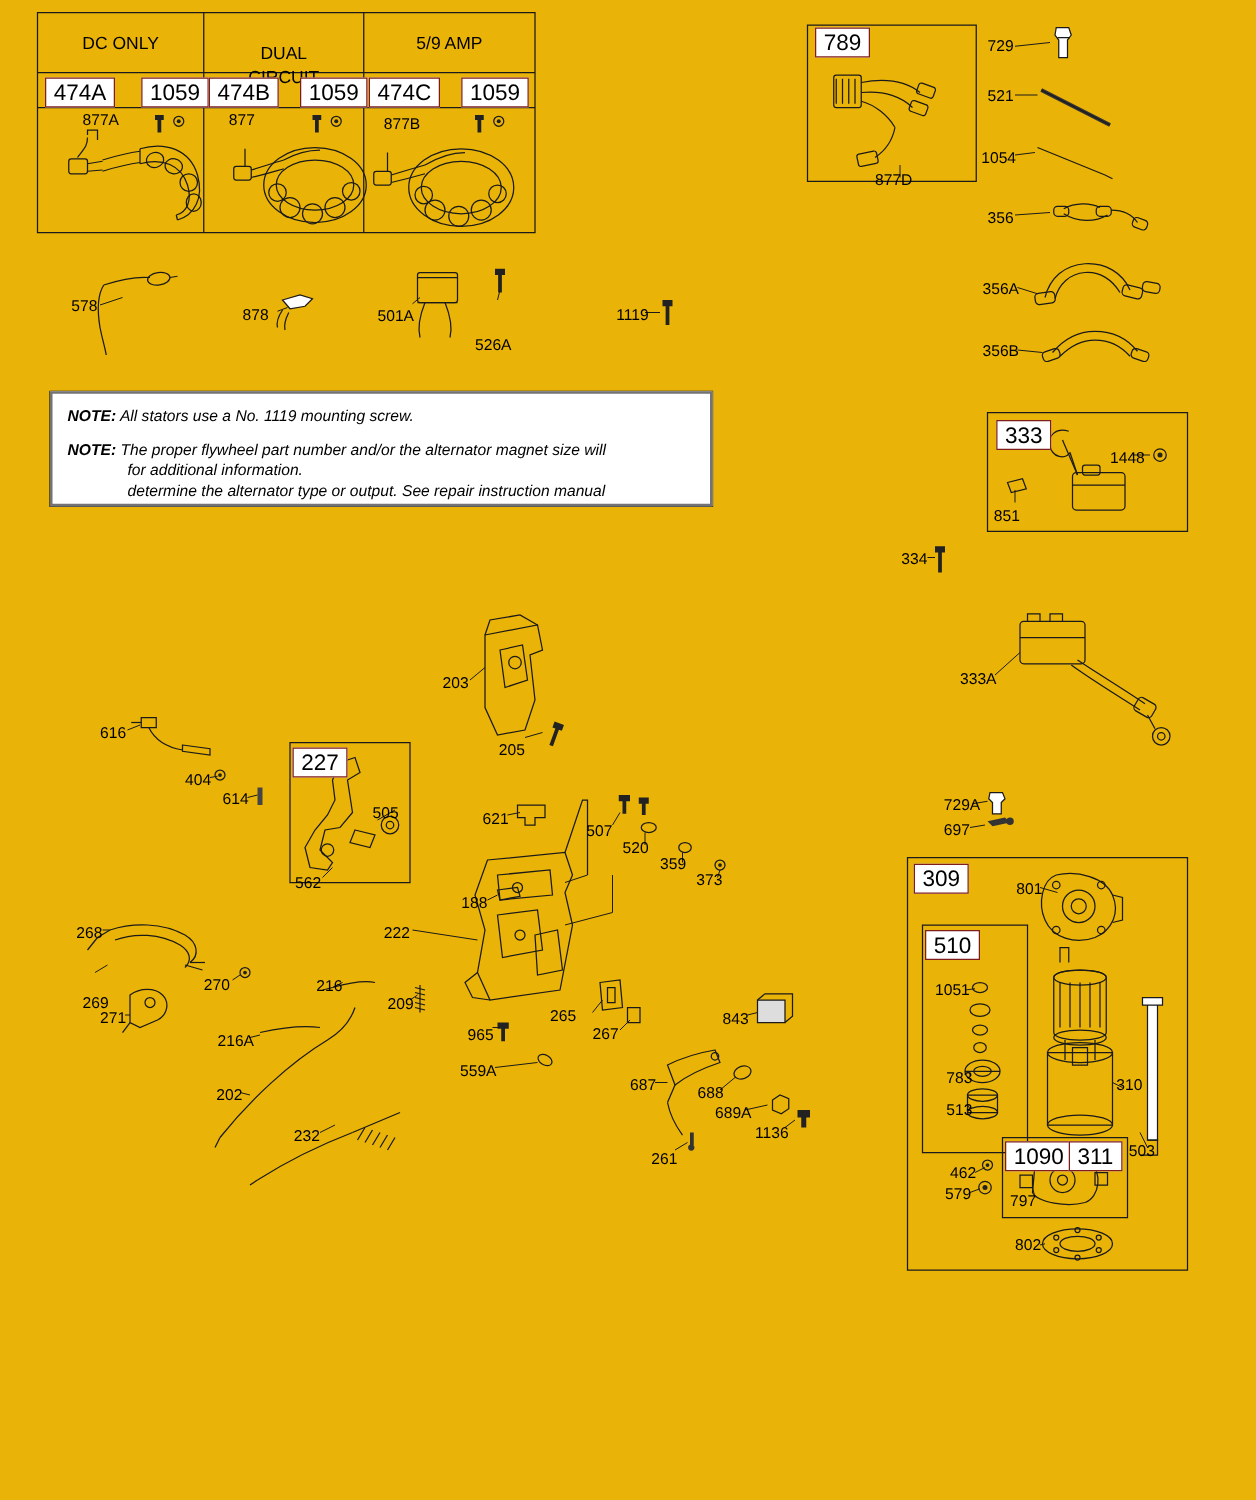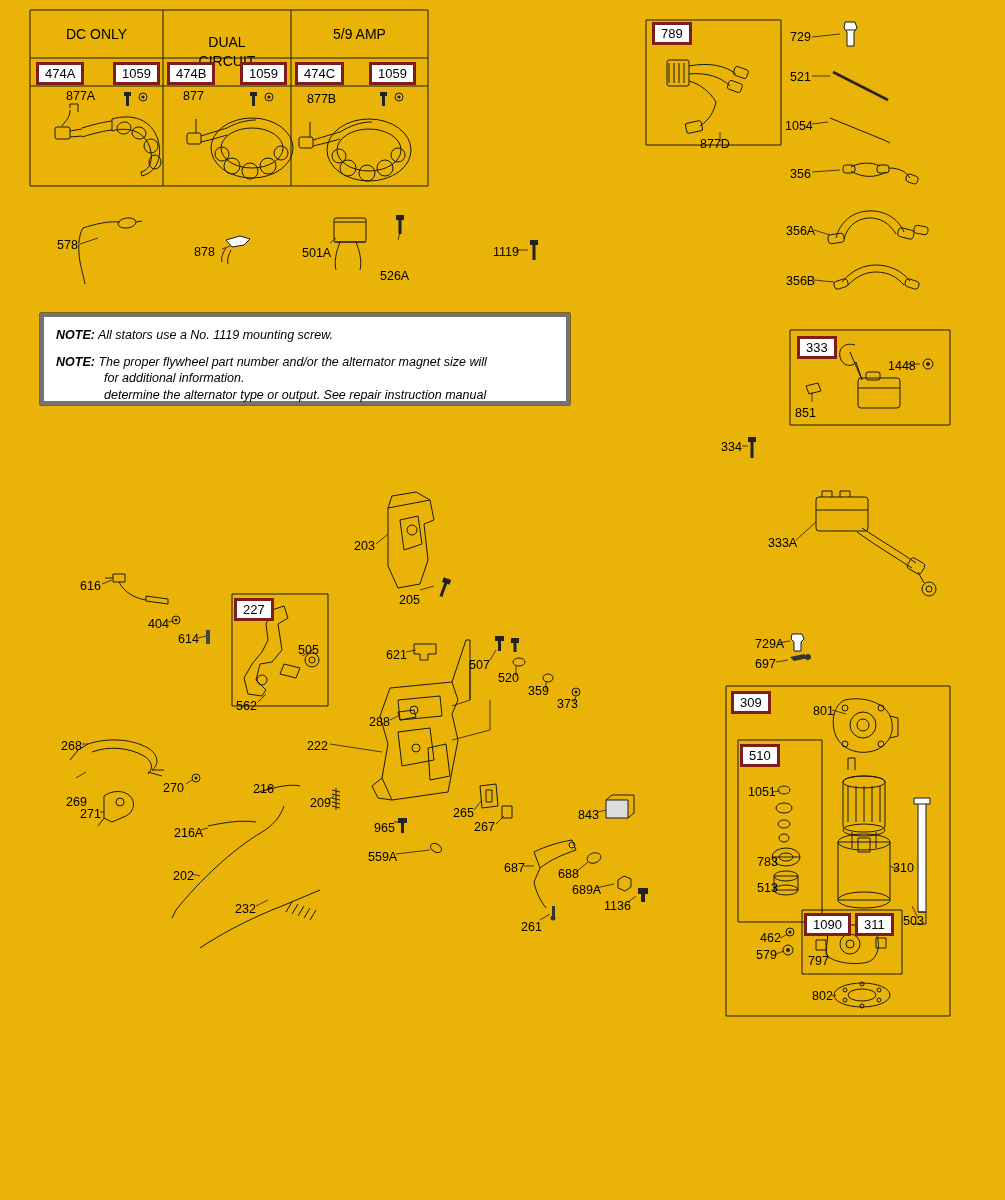--- a/index.html
+++ b/index.html
@@ -19,38 +19,38 @@
   .lbl {
     position: absolute;
     font-size: 12.5px;
     font-family: "Liberation Sans", sans-serif;
     color: #000;
     white-space: nowrap;
     line-height: 1;
   }
   .boxlbl {
     position: absolute;
-    font-size: 13px;
+    font-size: 18px;
     font-family: "Liberation Sans", sans-serif;
     color: #000;
     white-space: nowrap;
-    border: 3px solid #7f1d1d;
+    border: 1px solid #7f1d1d;
     padding: 2px 6px;
     background: #fff;
     line-height: 1;
   }
   .hdr {
     position: absolute;
     font-size: 14px;
     text-align: center;
     white-space: nowrap;
   }
   .note-box {
     position: absolute;
-    border: 4px solid #737373;
+    border: 2px solid #737373;
     background: #fff;
     box-sizing: border-box;
   }
   .note-row {
     display: block;
     font-size: 12.5px;
     font-style: italic;
     line-height: 1.32;
   }
   .note-row b {
@@ -541,34 +541,34 @@
   <div class="lbl" style="left:354px; top:540px;">203</div>
   <div class="lbl" style="left:399px; top:594px;">205</div>
   <div class="boxlbl" style="left:234px; top:598px;">227</div>
   <div class="lbl" style="left:298px; top:644px;">505</div>
   <div class="lbl" style="left:236px; top:700px;">562</div>
   <div class="lbl" style="left:386px; top:649px;">621</div>
   <div class="lbl" style="left:469px; top:659px;">507</div>
   <div class="lbl" style="left:498px; top:672px;">520</div>
   <div class="lbl" style="left:528px; top:685px;">359</div>
   <div class="lbl" style="left:557px; top:698px;">373</div>
-  <div class="lbl" style="left:369px; top:716px;">288</div>
+  <div class="lbl" style="left:369px; top:716px;">188</div>
   <div class="lbl" style="left:307px; top:740px;">222</div>
   <div class="lbl" style="left:61px; top:740px;">268</div>
   <div class="lbl" style="left:66px; top:796px;">269</div>
   <div class="lbl" style="left:163px; top:782px;">270</div>
   <div class="lbl" style="left:80px; top:808px;">271</div>
   <div class="lbl" style="left:253px; top:783px;">216</div>
   <div class="lbl" style="left:310px; top:797px;">209</div>
   <div class="lbl" style="left:174px; top:827px;">216A</div>
   <div class="lbl" style="left:173px; top:870px;">202</div>
   <div class="lbl" style="left:235px; top:903px;">232</div>
   <div class="lbl" style="left:374px; top:822px;">965</div>
   <div class="lbl" style="left:368px; top:851px;">559A</div>
-  <div class="lbl" style="left:453px; top:807px;">265</div>
+  <div class="lbl" style="left:440px; top:807px;">265</div>
   <div class="lbl" style="left:474px; top:821px;">267</div>
   <div class="lbl" style="left:578px; top:809px;">843</div>
   <div class="lbl" style="left:504px; top:862px;">687</div>
   <div class="lbl" style="left:558px; top:868px;">688</div>
   <div class="lbl" style="left:572px; top:884px;">689A</div>
   <div class="lbl" style="left:604px; top:900px;">1136</div>
   <div class="lbl" style="left:521px; top:921px;">261</div>
 
 </div>
 

